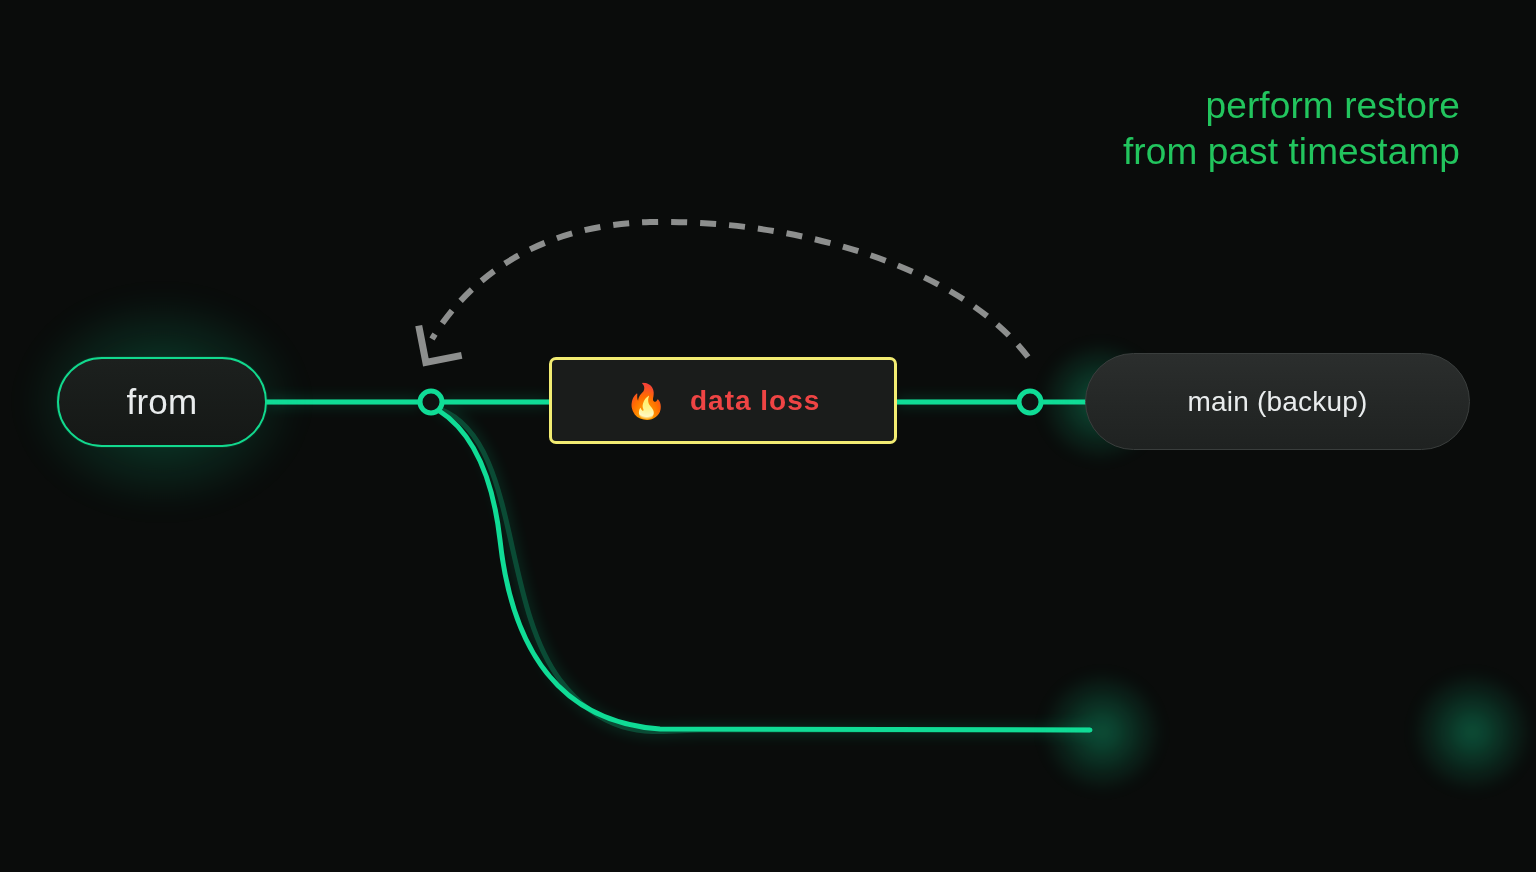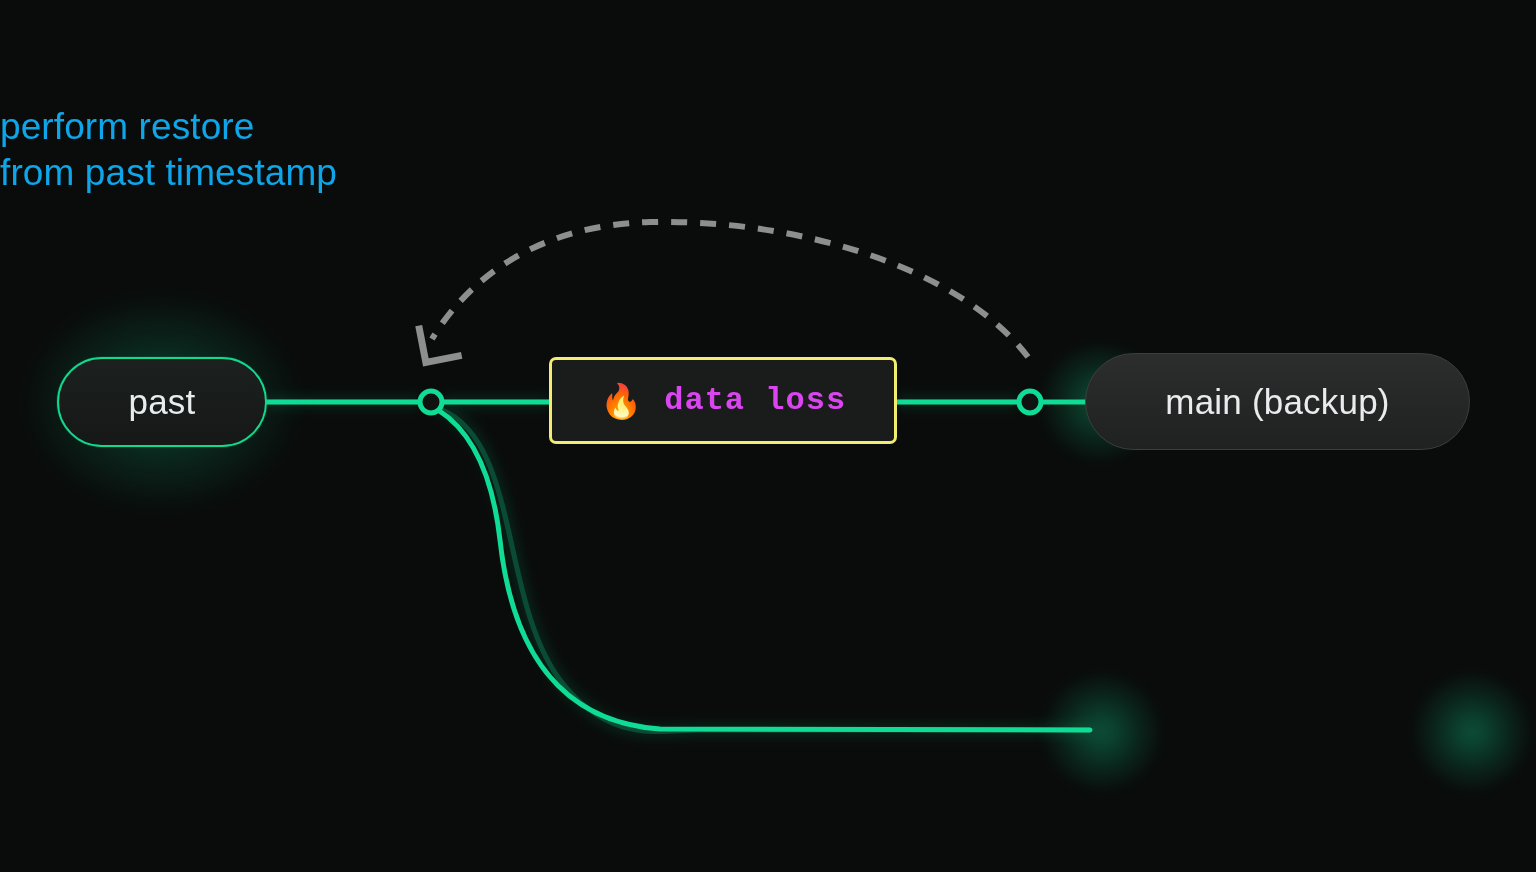--- a/index.html
+++ b/index.html
@@ -26,24 +26,24 @@
     inset: 0;
     width: 1536px;
     height: 872px;
     display: block;
   }
 
   
   .caption {
     position: absolute;
     left: 0;
-    top: 104px;
+    top: 83px;
     width: 1460px;
-    text-align: left;
-    color: #0ea5e9;
+    text-align: right;
+    color: #22c55e;
     font-size: 37px;
     line-height: 46px;
     letter-spacing: 0.1px;
     white-space: pre-line;
     pointer-events: none;
   }
 
   
   .pill {
     position: absolute;
@@ -86,21 +86,21 @@
                 rgba(16,220,150,0) 78%);
     filter: blur(12px);
     z-index: 0;
     pointer-events: none;
   }
 
   
   .pill-grey {
     background: linear-gradient(180deg, #2b2e2d 0%, #242726 55%, #1f2221 100%);
     border: 1px solid #3a3e3d;
-    font-size: 35px;
+    font-size: 28px;
   }
   .pill-backup {
     left: 1085px;
     top: 353px;
     width: 385px;
     height: 97px;
   }
   .pill-restored {
     left: 1090px;
     top: 683px;
@@ -140,24 +140,24 @@
     align-items: center;
     justify-content: center;
     gap: 22px;
     z-index: 6;
   }
   .dataloss .emoji {
     font-size: 34px;
     line-height: 1;
   }
   .dataloss .dl-text {
-    font-family: Liberation Mono, monospace;
-    font-size: 32px;
+    font-family: Liberation Sans, sans-serif;
+    font-size: 28px;
     font-weight: 700;
-    color: #d946ef;
+    color: #ef4444;
     letter-spacing: 1px;
   }
 </style>
 </head>
 <body>
 
 <div id="stage">
 
   <svg id="wires" viewBox="0 0 1536 872">
     <defs>
@@ -198,21 +198,21 @@
              C 540 225 470 276 432 339" stroke="#8d8f8e" stroke-width="6" fill="none" stroke-dasharray="16 13" stroke-linecap="butt"></path>
 
     <path d="M 424 327 L 424 361 L 457 361" stroke="#8d8f8e" stroke-width="7" fill="none" stroke-linecap="square" stroke-linejoin="miter" transform="rotate(-11 432 352)"></path>
   </svg>
 
   <div class="caption">perform restore
 from past timestamp</div>
 
   <div class="glow-main" style="left:27px; top:297px;"></div>
   <div class="pill pill-main">
-    <span class="pill-label">past</span>
+    <span class="pill-label">from</span>
   </div>
 
   <div class="dataloss">
     <span class="emoji">🔥</span>
     <span class="dl-text">data loss</span>
   </div>
 
   <div class="edge-glow eg-backup-l"></div>
   <div class="pill pill-grey pill-backup">
     <span class="pill-label">main (backup)</span>

